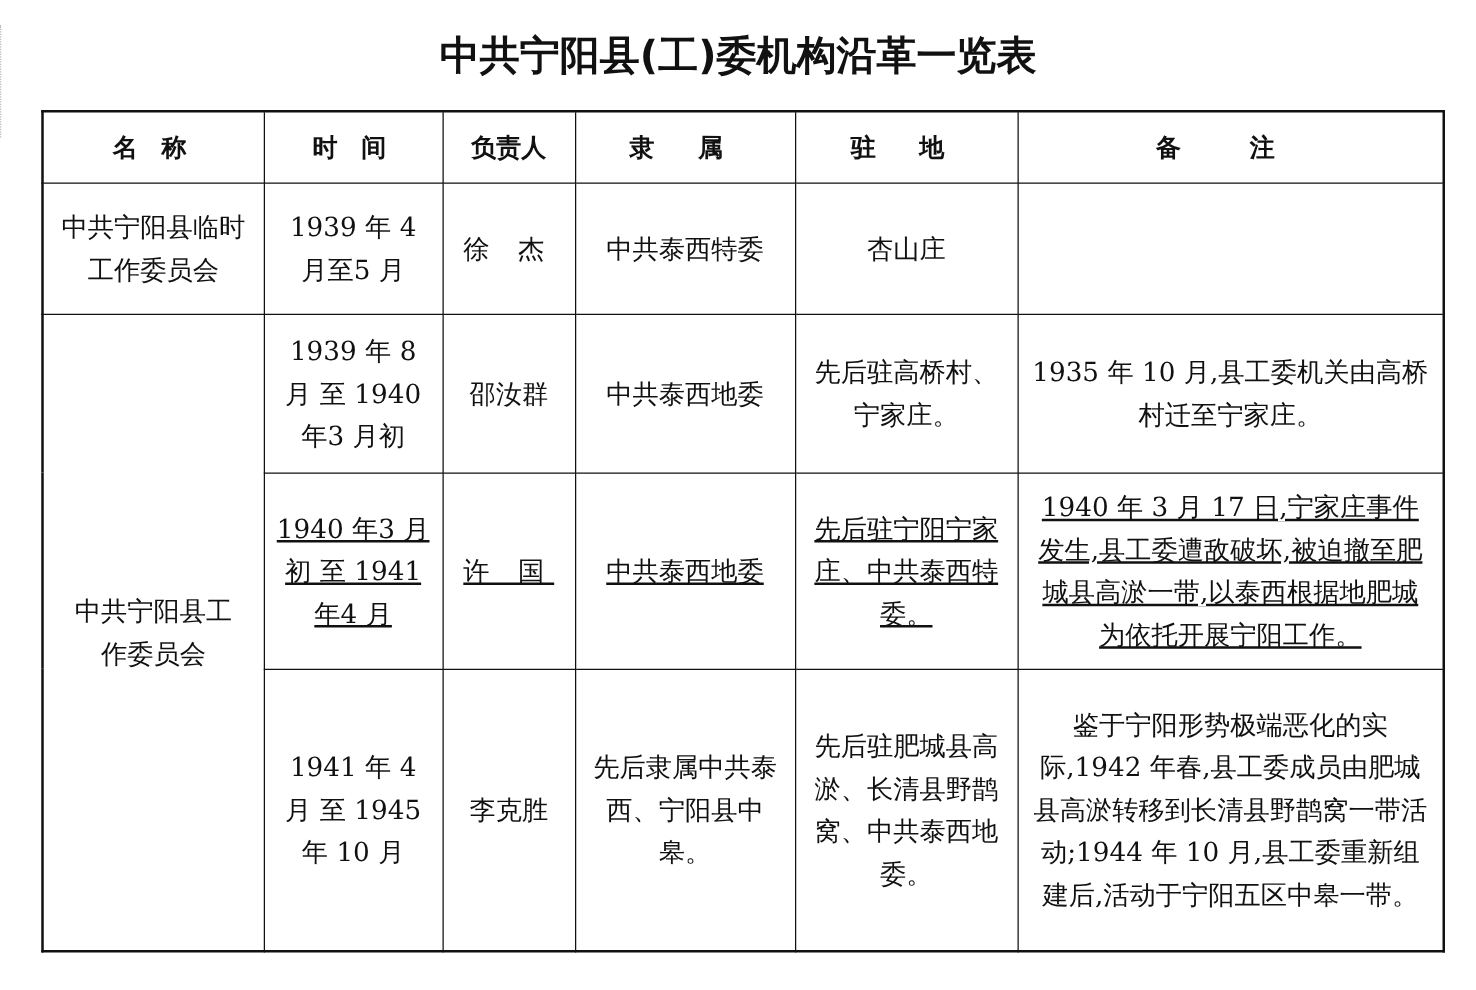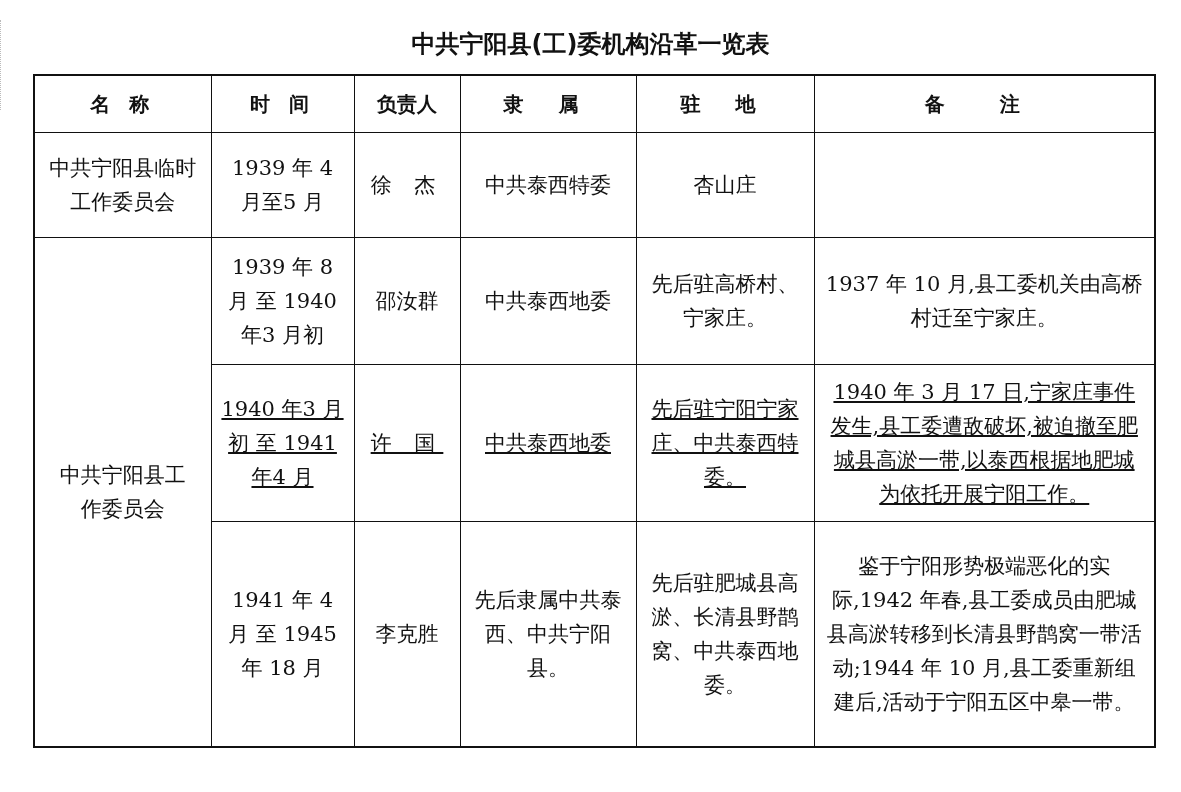--- a/index.html
+++ b/index.html
@@ -15,37 +15,37 @@
     font-family: "DejaVu Serif", "Liberation Serif", serif;
     color: #111111;
   }
   .page-title {
     position: absolute;
     top: 22px;
     left: 0;
     width: 1181px;
     text-align: center;
     font-family: "DejaVu Sans", "Liberation Sans", sans-serif;
-    font-size: 24px;
+    font-size: 32px;
     font-weight: bold;
     letter-spacing: 0px;
     line-height: 44px;
   }
   .margin-mark {
     position: absolute;
     left: 0;
     top: 20px;
     width: 3px;
     height: 90px;
     border-left: 1px dotted #bbbbbb;
   }
   table.history-table {
     position: absolute;
     left: 33px;
-    top: 74px;
+    top: 88px;
     width: 1121px;
     height: 672px;
     border-collapse: collapse;
     border: 2.5px solid #111111;
     table-layout: fixed;
     font-size: 21px;
     line-height: 34px;
   }
   table.history-table td,
   table.history-table th {
@@ -104,32 +104,32 @@
     <td class="center">杏山庄</td>
     <td></td>
   </tr>
 
   <tr class="row-2">
     <td class="center" rowspan="3" style="padding:0 22px">中共宁阳县工作委员会</td>
     <td class="justify">1939 年 8 月 至 1940 年3 月初</td>
     <td class="center">邵汝群</td>
     <td class="center">中共泰西地委</td>
     <td class="justify">先后驻高桥村、宁家庄。</td>
-    <td class="justify">1937 年 10 月,县工委机关由高桥村迁至宁家庄。</td>
+    <td class="justify">1935 年 10 月,县工委机关由高桥村迁至宁家庄。</td>
   </tr>
 
   <tr class="row-3">
     <td class="justify">1940 年3 月初 至 1941 年4 月</td>
     <td class="center" style="letter-spacing:8px">许 国</td>
     <td class="center">中共泰西地委</td>
     <td class="justify">先后驻宁阳宁家庄、中共泰西特委。</td>
     <td class="justify">1940 年 3 月 17 日,宁家庄事件发生,县工委遭敌破坏,被迫撤至肥城县高淤一带,以泰西根据地肥城为依托开展宁阳工作。</td>
   </tr>
 
   <tr class="row-4">
-    <td class="justify">1941 年 4 月 至 1945 年 18 月</td>
+    <td class="justify">1941 年 4 月 至 1945 年 10 月</td>
     <td class="center">李克胜</td>
-    <td class="justify">先后隶属中共泰西、中共宁阳县。</td>
+    <td class="justify">先后隶属中共泰西、宁阳县中皋。</td>
     <td class="justify">先后驻肥城县高淤、长清县野鹊窝、中共泰西地委。</td>
     <td class="justify">鉴于宁阳形势极端恶化的实际,1942 年春,县工委成员由肥城县高淤转移到长清县野鹊窝一带活动;1944 年 10 月,县工委重新组建后,活动于宁阳五区中皋一带。</td>
   </tr>
 </tbody>
   </table>
 
 </body></html>

